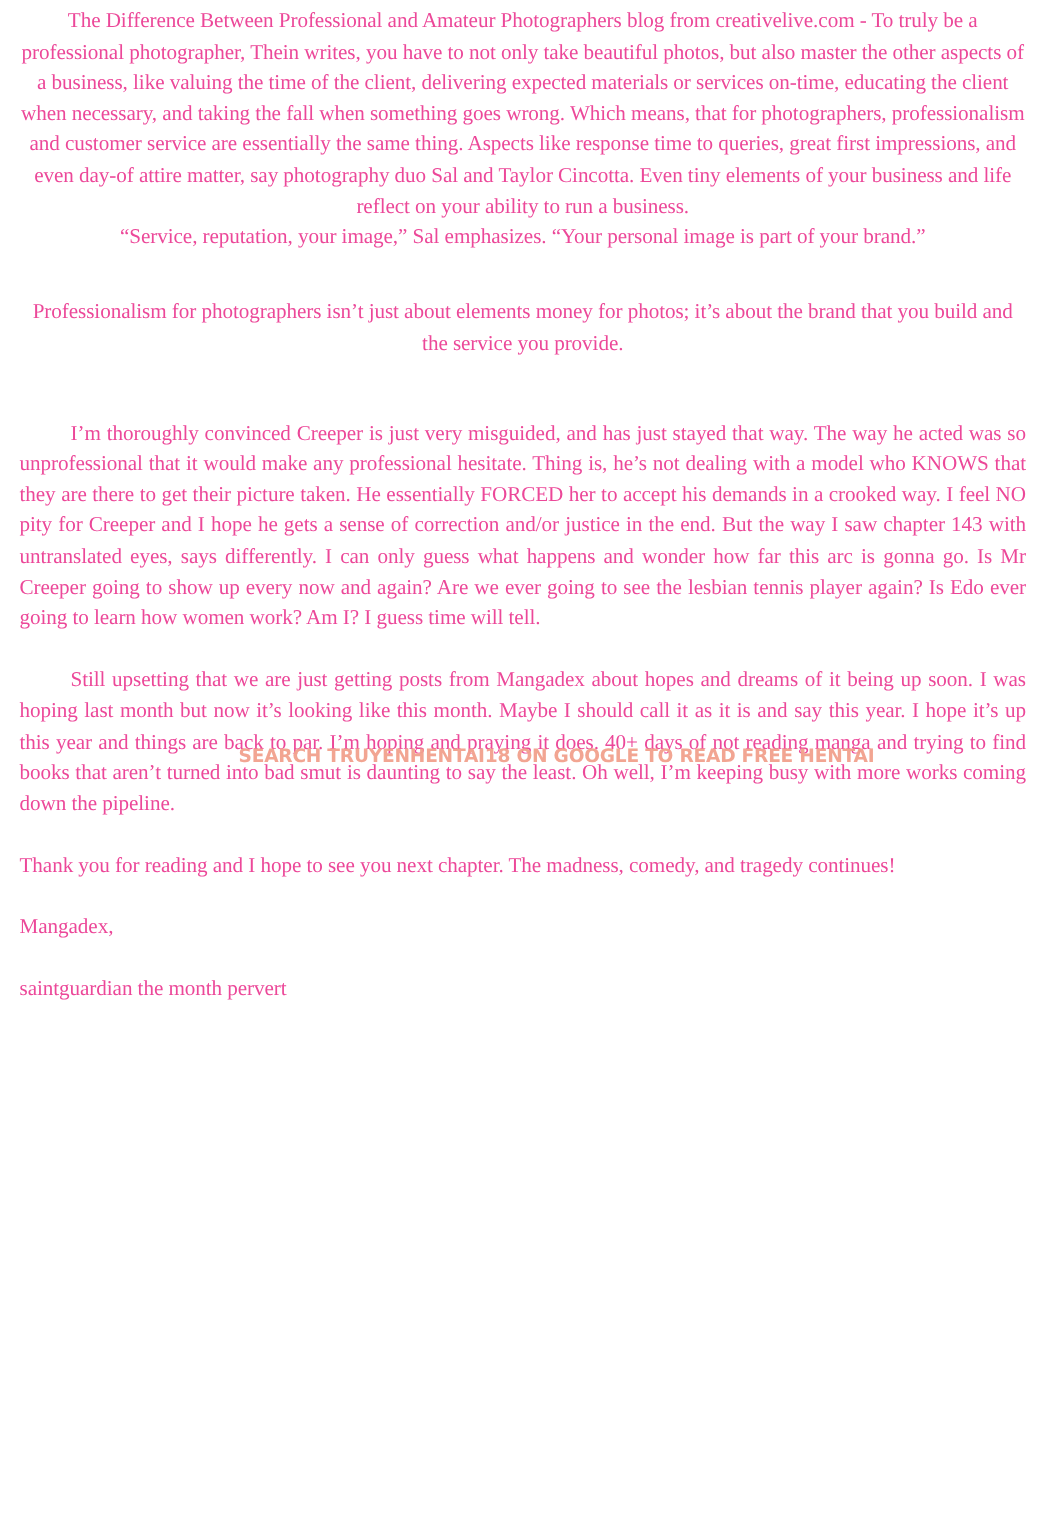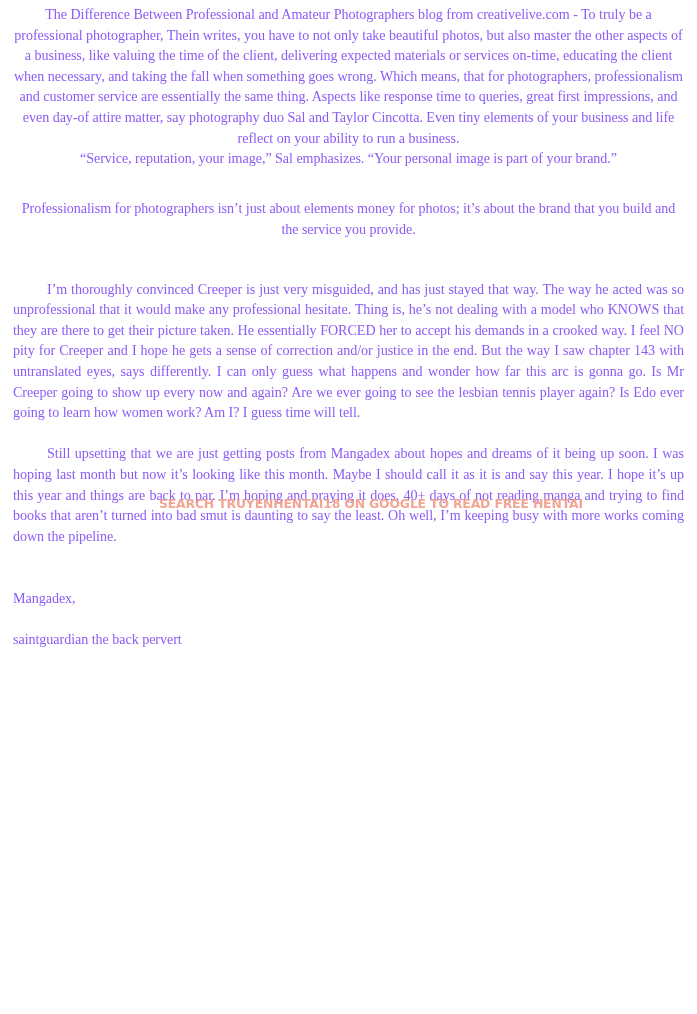--- a/index.html
+++ b/index.html
@@ -22,21 +22,21 @@
     position: relative;
     width: 697px;
     height: 1014px;
     padding: 0;
   }
 
   
   .doc-text {
     font-size: 14.1px;
     line-height: 20.6px;
-    color: #8b5cf6;
+    color: #ec4899;
     letter-spacing: -0.05px;
   }
 
   
   .intro-block {
     position: absolute;
     left: 13px;
     top: 4px;
     width: 671px;
     text-align: center;
@@ -122,26 +122,27 @@
     <div class="gap-sm"></div>
 
     <p class="body-para">I’m thoroughly convinced Creeper is just very misguided, and has just stayed that way.  The way he acted was so unprofessional that it would make any professional hesitate.  Thing is, he’s not dealing with a model who KNOWS that they are there to get their picture taken.  He essentially FORCED her to accept his demands in a crooked way.  I feel NO pity for Creeper and I hope he gets a sense of correction and/or justice in the end.  But the way I saw chapter 143 with untranslated eyes, says differently.  I can only guess what happens and wonder how far this arc is gonna go.  Is Mr Creeper going to show up every now and again?  Are we ever going to see the lesbian tennis player again?  Is Edo ever going to learn how women work?  Am I?  I guess time will tell.</p>
 
     <div class="gap-md"></div>
 
     <p class="body-para">Still upsetting that we are just getting posts from Mangadex about hopes and dreams of it being up soon.  I was hoping last month but now it’s looking like this month.  Maybe I should call it as it is and say this year.  I hope it’s up this year and things are back to par.  I’m hoping and praying it does.  40+ days of not reading manga and trying to find books that aren’t turned into bad smut is daunting to say the least.  Oh well, I’m keeping busy with more works coming down the pipeline.</p>
 
     <div class="gap-md"></div>
 
+    <p class="plain-para">Thank you for reading and I hope to see you next chapter. The madness, comedy, and tragedy continues!</p>
 
     <div class="gap-sm"></div>
 
     <p class="plain-para">Mangadex,</p>
 
     <div class="gap-sm"></div>
 
-    <p class="plain-para">saintguardian the back pervert</p>
+    <p class="plain-para">saintguardian the month pervert</p>
 
   </div>
 
   <div class="watermark" style="color: rgb(242, 161, 141);">SEARCH TRUYENHENTAI18 ON GOOGLE TO READ FREE HENTAI</div>
 
 </div>
 
 </body></html>

